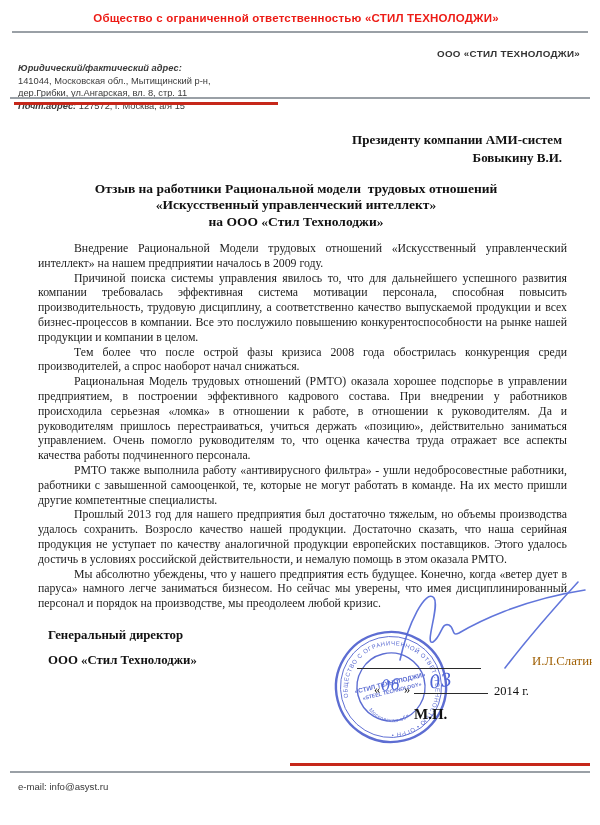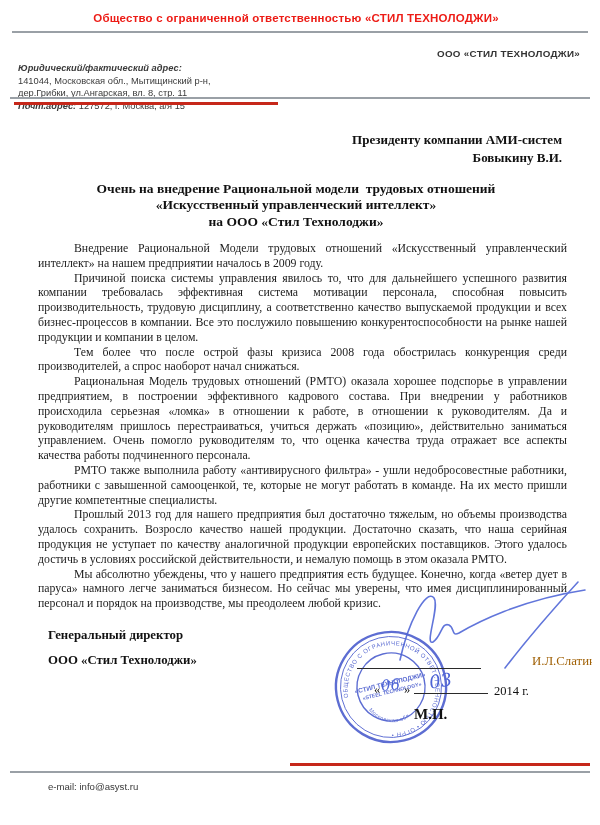--- a/index.html
+++ b/index.html
@@ -65,21 +65,21 @@
   .hand-month { position:absolute; top:670px; left:429px; font-size:18px; transform:rotate(-9deg); }
   .date-line  { position:absolute; top:680px; left:414px; width:74px; height:14px; border-bottom:1.3px solid #2a2a2a; }
   .date-year  { position:absolute; top:684px; left:494px; font-size:12.5px; color:#111; }
   .mp-label   { position:absolute; top:706px; left:414px; font-size:15px; font-weight:bold; color:#111; }
   .stamp  { position:absolute; top:626px; left:330px; width:122px; height:122px; transform:rotate(-14deg); opacity:0.82; }
   .autograph { position:absolute; top:578px; left:378px; width:215px; height:95px; }
   .rule.red2  { top:763px; left:290px; width:300px; }
   .rule.gray2 { top:771px; left:10px;  width:580px; }
   .email {
     position:absolute; top:781px; left:18px;
-    font-family:"Liberation Sans", sans-serif; font-size:9.6px; color:#3a3a3a;margin-left:30px;
+    font-family:"Liberation Sans", sans-serif; font-size:9.6px; color:#3a3a3a;
   }
 </style>
 </head>
 <body>
 
 <div class="page">
 
   <div class="letterhead-title">Общество с ограниченной ответственностью «СТИЛ ТЕХНОЛОДЖИ»</div>
   <div class="rule gray r1"></div>
 
@@ -94,21 +94,21 @@
 
   <div class="rule gray r2"></div>
   <div class="rule red r3"></div>
 
   <div class="addressee">
     <div>Президенту компании АМИ-систем</div>
     <div>Бовыкину В.И.</div>
   </div>
 
   <div class="doc-title">
-    <div>Очень на внедрение Рациональной модели  трудовых отношений</div>
+    <div>Отзыв на работники Рациональной модели  трудовых отношений</div>
     <div>«Искусственный управленческий интеллект»</div>
     <div>на ООО «Стил Технолоджи»</div>
   </div>
 
   <div class="body-text">
     <p>Внедрение Рациональной Модели трудовых отношений «Искусственный управленческий интеллект» на нашем предприятии началось в 2009 году.</p>
     <p>Причиной поиска системы управления явилось то, что для дальнейшего успешного развития компании требовалась эффективная система мотивации персонала, способная повысить производительность, трудовую дисциплину, а соответственно качество выпускаемой продукции и всех бизнес-процессов в компании. Все это послужило повышению конкурентоспособности на рынке нашей продукции и компании в целом.</p>
     <p>Тем более что после острой фазы кризиса 2008 года обострилась конкуренция среди производителей, а спрос наоборот начал снижаться.</p>
     <p>Рациональная Модель трудовых отношений (РМТО) оказала хорошее подспорье в управлении предприятием, в построении эффективного кадрового состава. При внедрении у работников происходила серьезная «ломка» в отношении к работе, в отношении к руководителям. Да и руководителям пришлось перестраиваться, учиться держать «позицию», действительно заниматься управлением. Очень помогло руководителям то, что оценка качества труда отражает все аспекты качества работы подчиненного персонала.</p>
     <p>РМТО также выполнила работу «антивирусного фильтра» - ушли недобросовестные работники, работники с завышенной самооценкой, те, которые не могут работать в команде. На их место пришли другие компетентные специалисты.</p>

